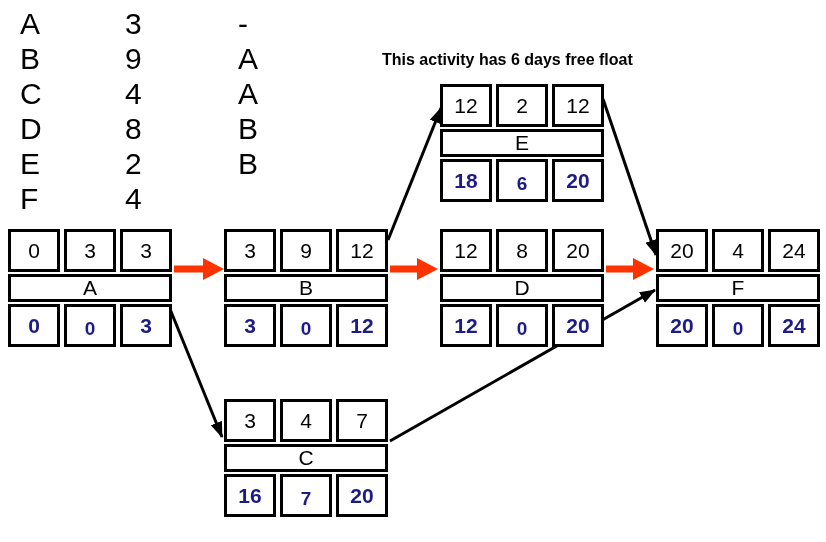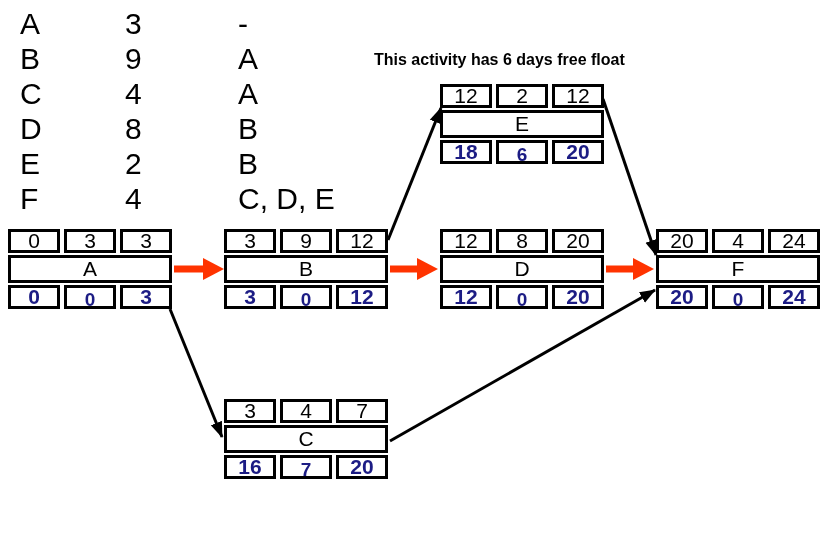--- a/index.html
+++ b/index.html
@@ -13,37 +13,37 @@
     position:absolute; left:20px; top:6px;
     display:grid; grid-template-columns:105px 113px 220px; grid-auto-rows:35px;
     align-items:center; font-size:30px; line-height:35px;
   }
   .activity-table div { white-space:nowrap; }
   
   .node { position:absolute; width:164px; }
   .nrow { display:flex; gap:4px; margin-bottom:2px; }
   .nrow:last-child { margin-bottom:0;justify-content:space-between; }
   .ncell {
-    box-sizing:border-box; flex:1; height:24px;
+    box-sizing:border-box; flex:1; height:43px;
     border:3px solid var(--line); background:#fff;
     display:flex; align-items:center; justify-content:center;
     font-size:21px;
   }
   .nrow.mid .ncell { height:28px; }
   .nrow.late .ncell { color:var(--late-values); font-weight:bold; }
   .nrow.late .ncell.float-cell { padding-top:6px; font-size:19px; }
   .node-a { left:8px;   top:229px; }
   .node-b { left:224px; top:229px; }
   .node-c { left:224px; top:399px; }
   .node-d { left:440px; top:229px; }
   .node-e { left:440px; top:84px;  }
   .node-f { left:656px; top:229px; }
   
   .ann { position:absolute; font-weight:bold; font-size:16px; color:#000; }
-  .ann-e { left:374px; top:51px; white-space:nowrap; }
+  .ann-e { left:382px; top:51px; white-space:nowrap; }
   .ann-c { left:175px; top:493px; width:240px; text-align:center; line-height:20px; }
   
   .arrows { position:absolute; left:0; top:0; pointer-events:none; }
   .blk { stroke:var(--line); stroke-width:3; }
   .critical { stroke:var(--critical-arrow); stroke-width:7; }
   .critical-head { fill:var(--critical-arrow); }
 </style>
 </head>
 <body>
 
@@ -58,21 +58,20 @@
   <div>4</div>
   <div>A</div>
   <div>D</div>
   <div>8</div>
   <div>B</div>
   <div>E</div>
   <div>2</div>
   <div>B</div>
   <div>F</div>
   <div>4</div>
-  <div>C, D, E</div>
 </div>
 
 <svg class="arrows" width="826" height="542" viewBox="0 0 826 542">
   <defs>
     <marker id="ah" markerWidth="18" markerHeight="14" refX="15" refY="7" orient="auto" markerUnits="userSpaceOnUse">
       <path d="M0,1 L16,7 L0,13 Z" fill="#000"></path>
     </marker>
   </defs>
 
   <line class="blk" x1="388" y1="240" x2="441" y2="108" marker-end="url(#ah)"></line>

